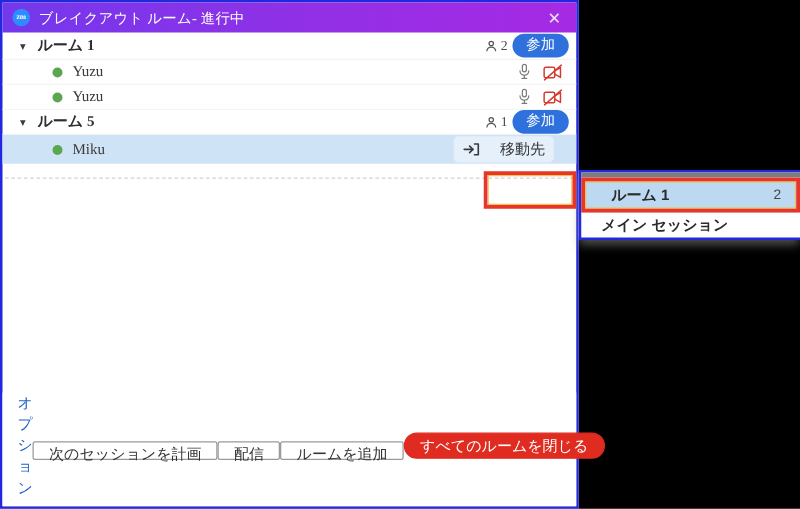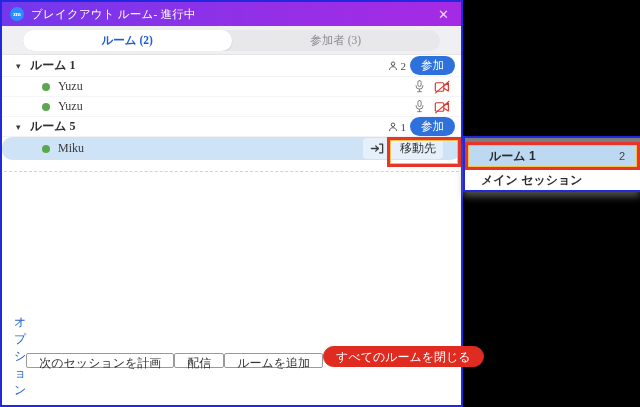--- a/index.html
+++ b/index.html
@@ -71,21 +71,21 @@
   .join-btn {
     background:#2e71dd; color:#fff; border:none;
     font-size:11.5px; padding:2px 11px; height:19px;
     border-radius:10px; line-height:1; cursor:pointer;
     font-family:inherit;
   }
   .p-row {
     height:20px; display:flex; align-items:center;
     padding:0 8px 0 40px; border-bottom:1px solid #f5f5f7;
   }
-  .p-row.selected { background:#cfe3f7; height:23px; border-bottom:none;border-radius:10px; }
+  .p-row.selected { background:#cfe3f7; height:23px; border-bottom:none; }
   .dot { width:8px; height:8px; border-radius:50%; background:#5ba750; margin-right:8px; flex:0 0 8px; }
   .p-name { font-size:12px; color:#3a3a3a; }
   .p-icons { margin-left:auto; display:flex; align-items:center; gap:8px; padding-right:2px; }
 
   .moveto {
     margin-left:auto; display:flex; align-items:center; gap:16px;
     font-size:12px; color:#333;
     background:rgba(255,255,255,.45); border-radius:4px;
     padding:2px 7px; margin-right:10px; cursor:pointer;
   }
@@ -154,26 +154,20 @@
 <body>
 
 <div class="window">
 
   <div class="titlebar">
     <div class="app-badge">zm</div>
     <div class="title">ブレイクアウト ルーム- 進行中</div>
     <div class="close-btn">✕</div>
   </div>
 
-  <div class="tabstrip">
-    <div class="segmented">
-      <div class="segment active">ルーム (2)</div>
-      <div class="segment">参加者 (3)</div>
-    </div>
-  </div>
 
   <div class="room-list">
 
     <div class="room-header">
       <span class="caret">▾</span>
       <span class="room-name">ルーム 1</span>
       <span class="room-right">
         <span class="count-wrap">
           <svg class="icon-svg" width="12" height="12" viewBox="0 0 24 24" fill="none" stroke="#555" stroke-width="2">
             <circle cx="12" cy="7.5" r="3.5"></circle>

